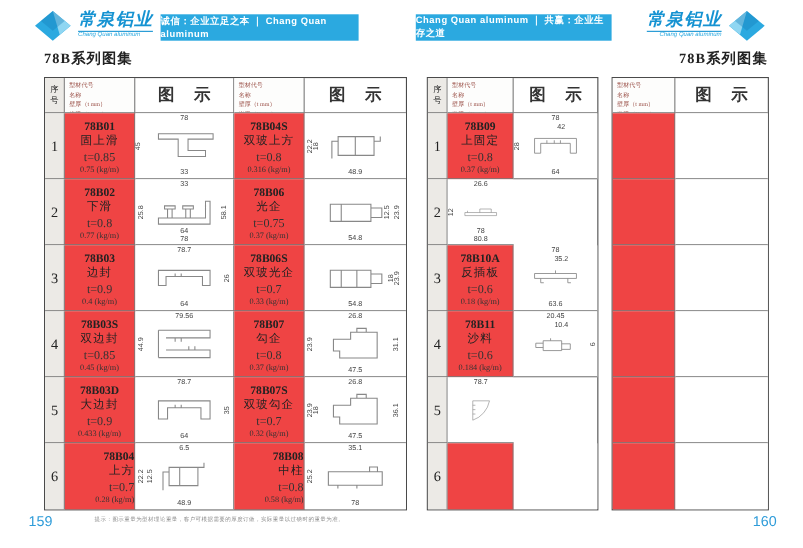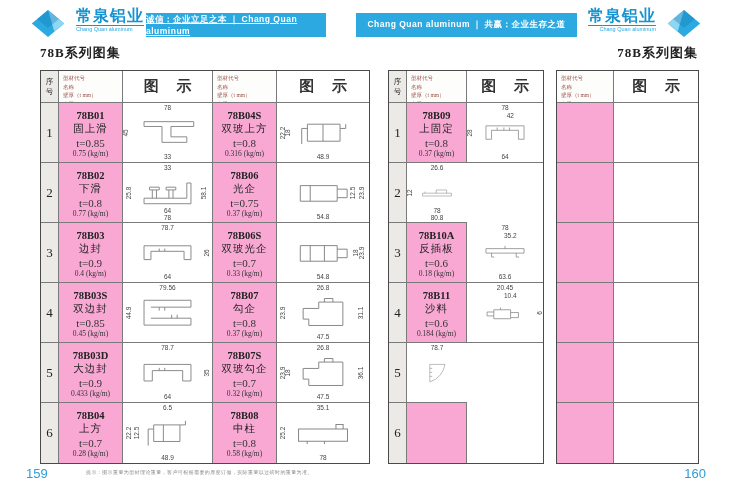--- a/index.html
+++ b/index.html
@@ -3,54 +3,54 @@
 <meta charset="utf-8">
 <style>
   html,body{margin:0;padding:0;}
   body{
     width:730px;height:498px;position:relative;overflow:hidden;
     background:#ffffff;
     font-family:"Liberation Serif","DejaVu Serif",serif;
     color:#222;
   }
   
-  .logo{position:absolute;top:8px;display:flex;align-items:flex-start;gap:10px;}
+  .logo{position:absolute;top:8px;display:flex;align-items:center;gap:5px;font-style:italic;}
   .logo.leftside{left:30px;}
   .logo.rightside{left:588px;flex-direction:row-reverse;}
   .logo svg{width:36px;height:31px;}
   .logo-text{display:flex;flex-direction:column;line-height:1;}
   .logo-name{font-size:16px;font-weight:bold;color:#1693d2;letter-spacing:1px;border-bottom:1px solid #1693d2;padding-bottom:1px;}
   .logo-sub{font-size:5.5px;color:#2ba9e0;font-family:"Liberation Sans",sans-serif;margin-top:1px;}
   .banner{
     position:absolute;top:13px;height:24px;background:#2ba9e0;color:#fff;
     display:flex;align-items:center;justify-content:center;
     font-family:"Liberation Sans","DejaVu Sans",sans-serif;
     font-size:8.5px;font-weight:bold;letter-spacing:0.5px;
   }
-  .banner.bl{left:146px;width:180px;text-decoration:underline;}
-  .banner.br{left:356px;width:221px;}
+  .banner.bl{left:146px;width:180px;}
+  .banner.br{left:378px;width:178px;}
   
   .ptitle{position:absolute;top:44px;font-size:13px;font-weight:bold;letter-spacing:1px;}
   .ptitle.tl{left:40px;}
   .ptitle.tr{right:32px;}
   
   .tbl{position:absolute;border:1px solid #4a4a4a;width:max-content;background:#fff;}
   #table-left{left:40px;top:70px;}
   #table-right{left:388px;top:70px;}
   #table-empty{left:556px;top:70px;}
   .row{display:grid;height:60px;}
   .row.hdr{height:32px;}
   .tbl-l .row{grid-template-columns:18px 64px 90px 64px 92px;}
   .tbl-r .row{grid-template-columns:18px 60px 76px;}
   .tbl-e .row{grid-template-columns:57px 84px;}
   .cell{border-right:1px solid #7a7a7a;border-bottom:1px solid #7a7a7a;position:relative;overflow:hidden;box-sizing:border-box;}
   .row .cell:last-child{border-right:none;}
-  .tbl .row:last-child .cell{border-bottom:none;}
+  .tbl .row:last-child .cell{border-bottom:none;text-align:right;}
   .idx{background:#eceae6;display:flex;align-items:center;justify-content:center;font-size:13px;}
-  .spec{background:#f9a8d4;text-align:center;padding-top:6px;}
+  .spec{background:#ef4444;text-align:center;padding-top:6px;}
   .hdr .spec{background:#fdfdfc;text-align:left;padding:3px 2px 0 4px;}
   .diag{background:#ffffff;}
   .h-idx{background:#eceae6;display:flex;flex-direction:column;align-items:center;justify-content:center;font-size:7.5px;line-height:1.25;}
   .h-spec-line{font-size:5.5px;line-height:1.55;color:#9b5148;white-space:nowrap;}
   .h-diag{display:flex;align-items:center;justify-content:center;font-size:15px;letter-spacing:7px;text-indent:7px;font-weight:bold;color:#333;}
   .code{font-weight:bold;font-size:10.5px;line-height:1.25;}
   .pname{font-size:10.5px;letter-spacing:1px;line-height:1.3;}
   .tval{font-size:11px;margin-top:1px;color:#333;}
   .wval{font-size:7.5px;color:#333;}
   

